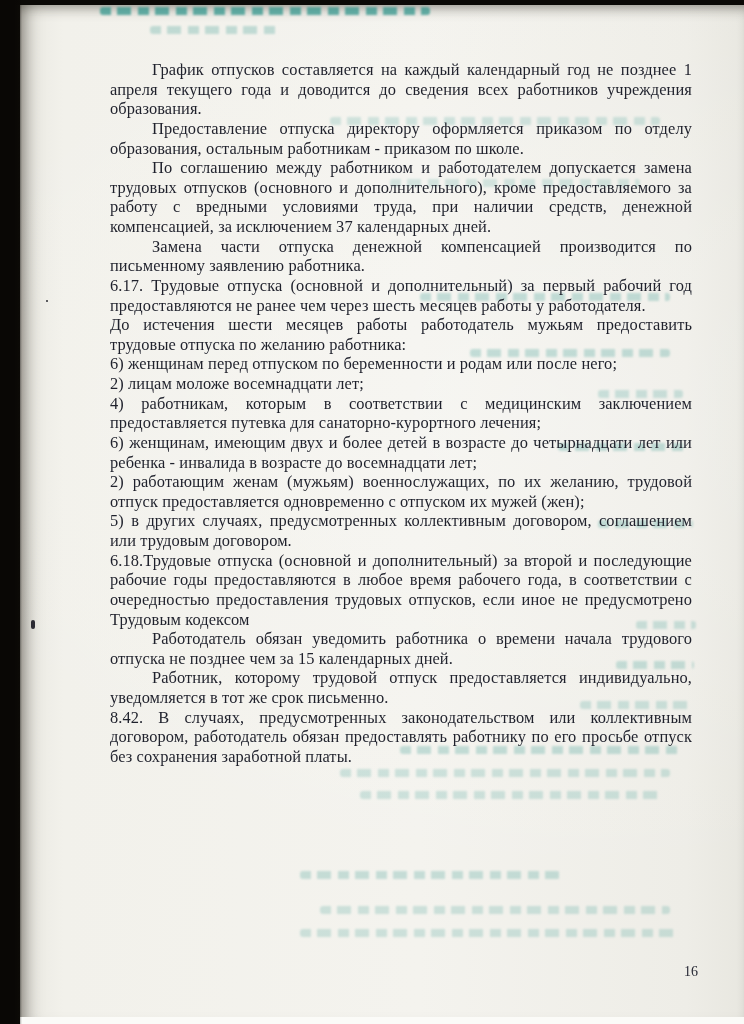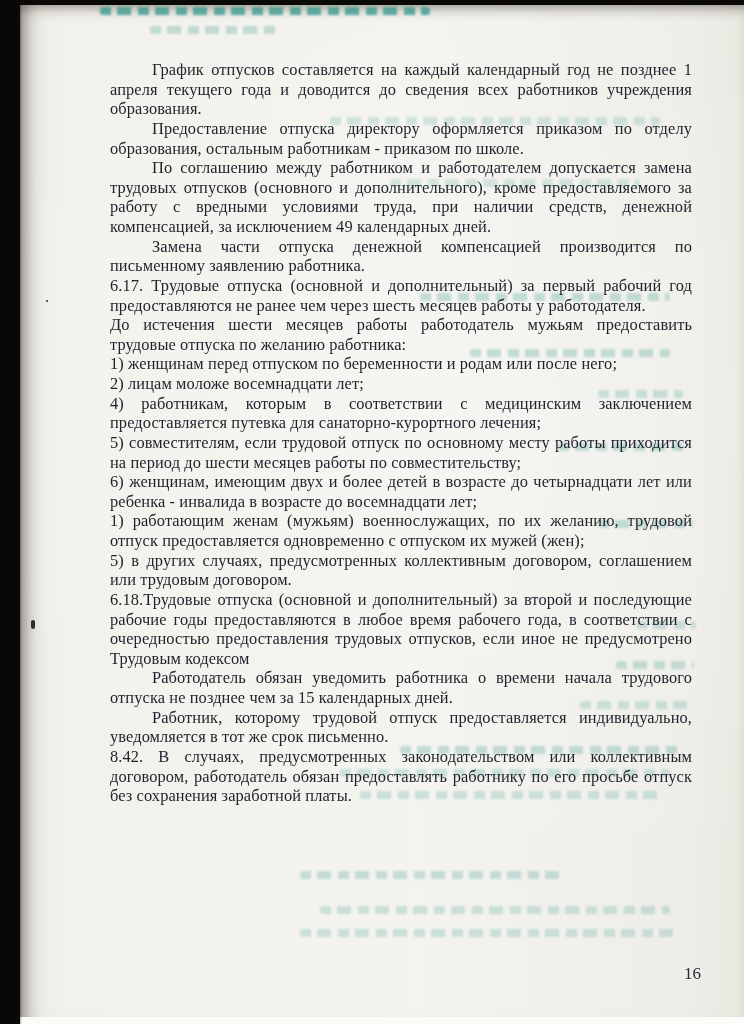--- a/index.html
+++ b/index.html
@@ -39,21 +39,21 @@
     color:#1f212c;
     font-size:16.4px; line-height:19.62px;
     text-align:justify;
     letter-spacing:.1px;
   }
   .content p { margin:0; }
   .content p.ind { text-indent:42px; }
 
   .page-number {
     position:absolute; left:684px; top:964px; z-index:2;
-    color:#262834; font-size:17px;
+    color:#262834; font-size:14px;
   }
 </style>
 </head>
 <body>
 
 <div class="scan">
 
   <div class="paper"></div>
 
   <div class="bleed" style="top:7px;  left:100px; width:330px; opacity:.85;"></div>
@@ -74,30 +74,29 @@
   <div class="bleed" style="top:871px; left:300px; width:260px; opacity:.28;"></div>
   <div class="bleed" style="top:906px; left:320px; width:350px; opacity:.24;"></div>
   <div class="bleed" style="top:929px; left:300px; width:380px; opacity:.24;"></div>
 
   <div class="speck" style="left:31px; top:620px; width:4px; height:9px; border-radius:2px;"></div>
   <div class="speck" style="left:46px; top:300px; width:2px; height:2px;"></div>
 
   <div class="content">
     <p class="ind">График отпусков составляется на каждый календарный год не позднее 1 апреля текущего года и доводится до сведения всех работников учреждения образования.</p>
     <p class="ind">Предоставление отпуска директору оформляется приказом по отделу образования, остальным работникам - приказом по школе.</p>
-    <p class="ind">По соглашению между работником и работодателем допускается замена трудовых отпусков (основного и дополнительного), кроме предоставляемого за работу с вредными условиями труда, при наличии средств, денежной компенсацией, за исключением 49 календарных дней.</p>
+    <p class="ind">По соглашению между работником и работодателем допускается замена трудовых отпусков (основного и дополнительного), кроме предоставляемого за работу с вредными условиями труда, при наличии средств, денежной компенсацией, за исключением 37 календарных дней.</p>
     <p class="ind">Замена части отпуска денежной компенсацией производится по письменному заявлению работника.</p>
     <p>6.17. Трудовые отпуска (основной и дополнительный) за первый рабочий год предоставляются не ранее чем через шесть месяцев работы у работодателя.</p>
     <p>До истечения шести месяцев работы работодатель мужьям предоставить трудовые отпуска по желанию работника:</p>
-    <p>1) женщинам перед отпуском по беременности и родам или после него;</p>
+    <p>6) женщинам перед отпуском по беременности и родам или после него;</p>
     <p>2) лицам моложе восемнадцати лет;</p>
     <p>4) работникам, которым в соответствии с медицинским заключением предоставляется путевка для санаторно-курортного лечения;</p>
-    <p>5) совместителям, если трудовой отпуск по основному месту работы приходится на период до шести месяцев работы по совместительству;</p>
     <p>6) женщинам, имеющим двух и более детей в возрасте до четырнадцати лет или ребенка - инвалида в возрасте до восемнадцати лет;</p>
-    <p>1) работающим женам (мужьям) военнослужащих, по их желанию, трудовой отпуск предоставляется одновременно с отпуском их мужей (жен);</p>
+    <p>2) работающим женам (мужьям) военнослужащих, по их желанию, трудовой отпуск предоставляется одновременно с отпуском их мужей (жен);</p>
     <p>5) в других случаях, предусмотренных коллективным договором, соглашением или трудовым договором.</p>
     <p>6.18.Трудовые отпуска (основной и дополнительный) за второй и последующие рабочие годы предоставляются в любое время рабочего года, в соответствии с очередностью предоставления трудовых отпусков, если иное не предусмотрено Трудовым кодексом</p>
     <p class="ind">Работодатель  обязан уведомить работника о времени начала трудового отпуска не позднее чем за 15 календарных дней.</p>
     <p class="ind">Работник, которому трудовой отпуск предоставляется индивидуально, уведомляется в тот же срок письменно.</p>
     <p>8.42. В случаях, предусмотренных законодательством или коллективным договором, работодатель обязан предоставлять работнику по его просьбе отпуск без сохранения заработной платы.</p>
   </div>
 
   <div class="page-number">16</div>
 
   <div class="edge-top"></div>

